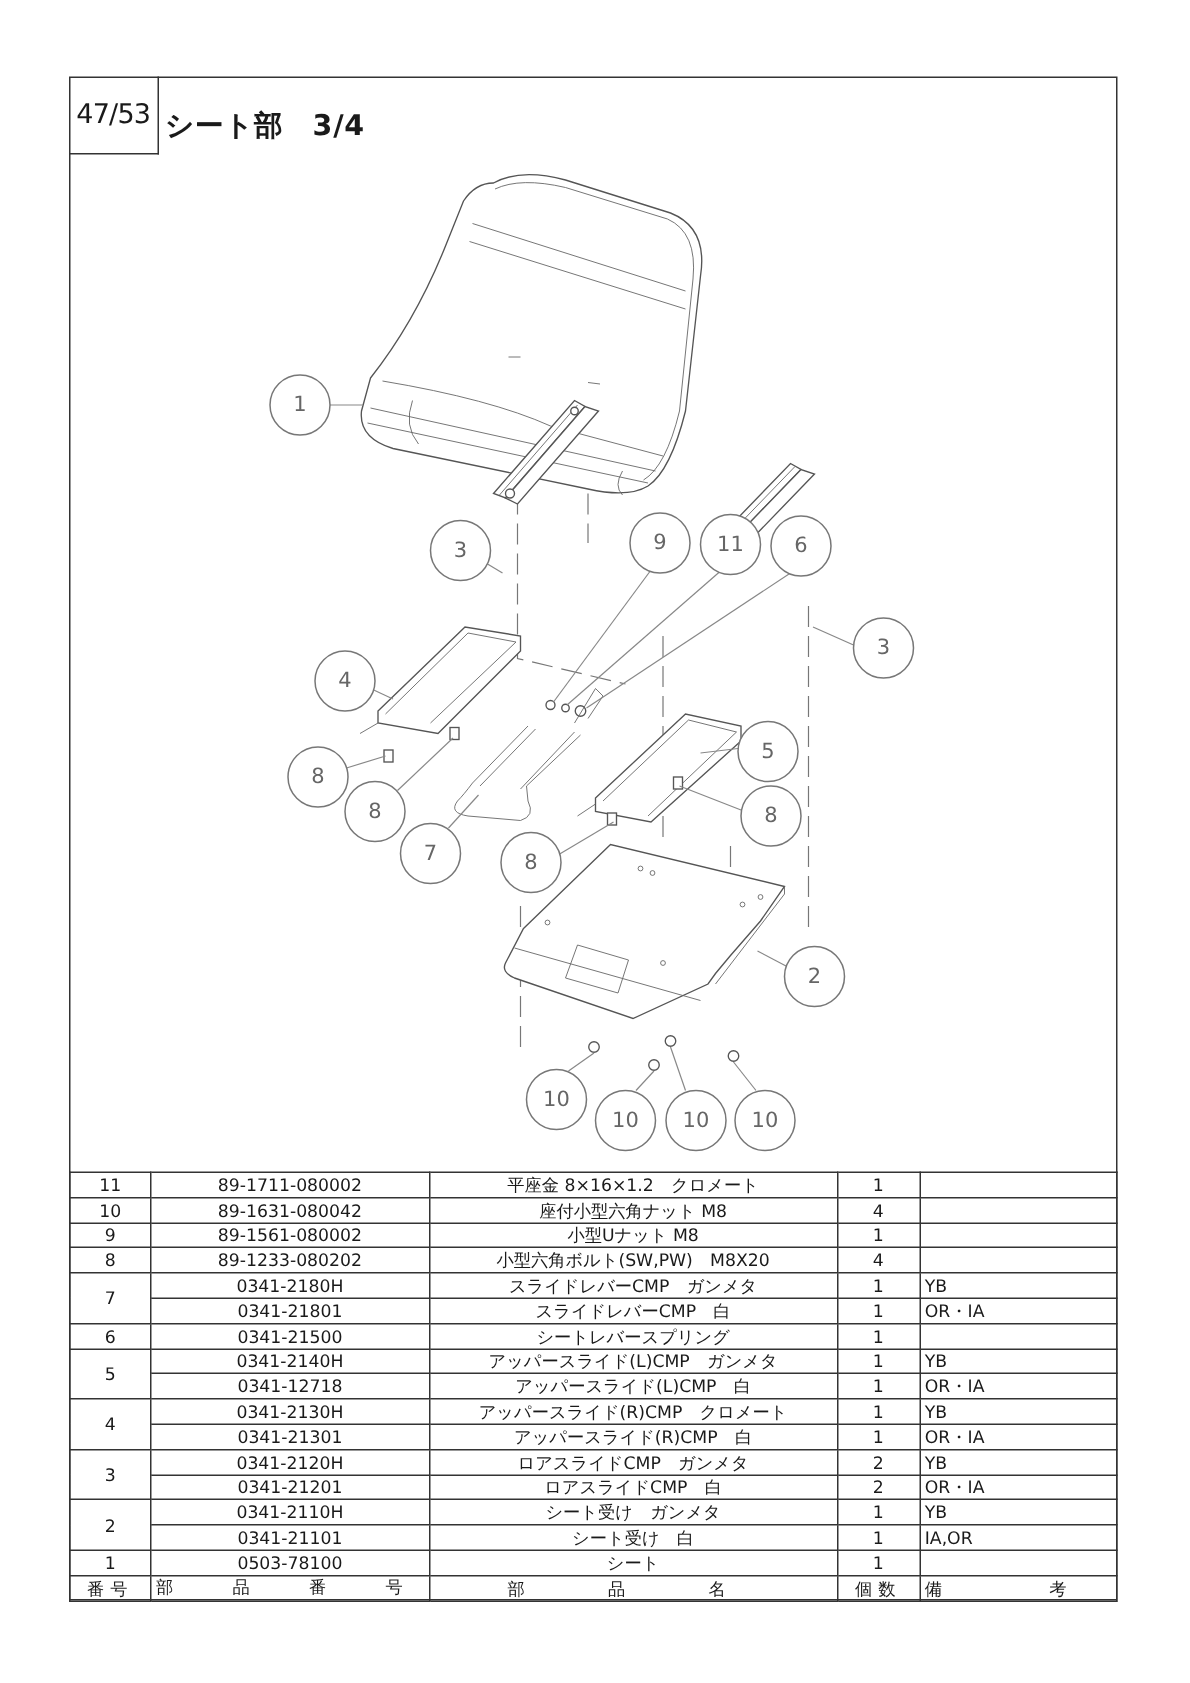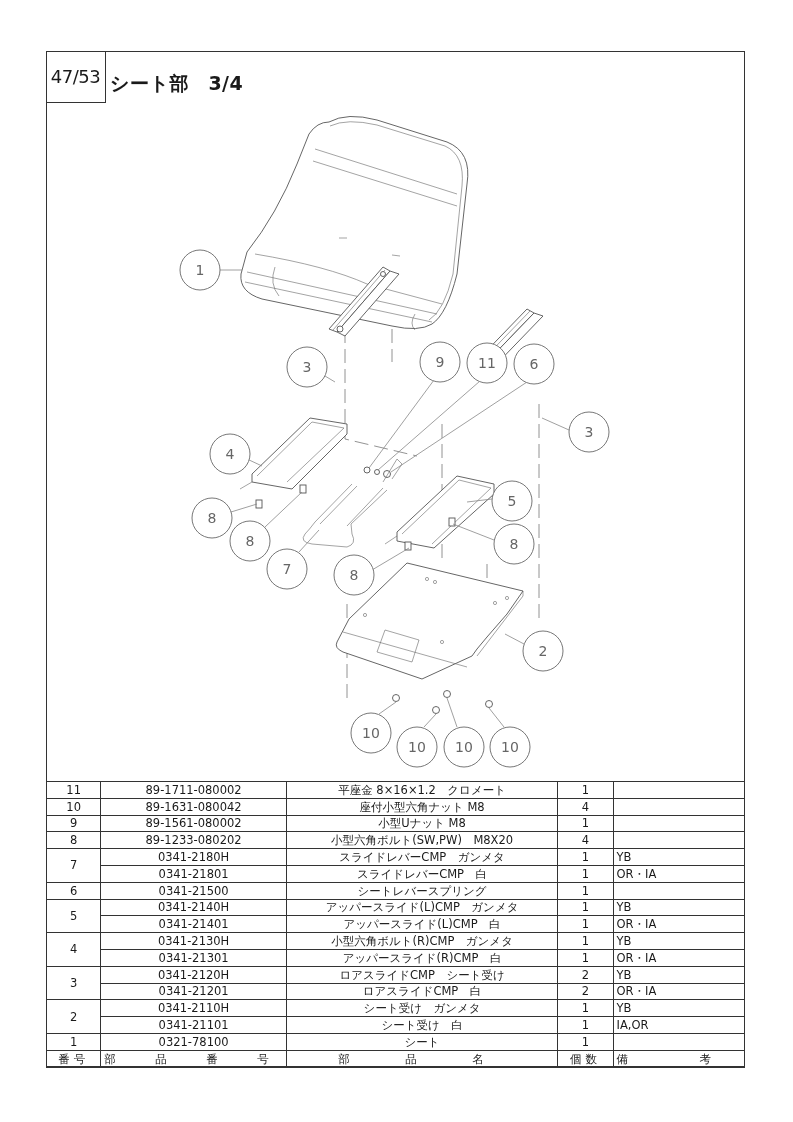--- a/index.html
+++ b/index.html
@@ -288,42 +288,42 @@
         <td class="c-rem"></td>
       </tr>
       <tr>
         <td class="c-no" rowspan="2">5</td>
         <td class="c-pn">0341-2140H</td>
         <td class="c-name">アッパースライド(L)CMP　ガンメタ</td>
         <td class="c-qty">1</td>
         <td class="c-rem">YB</td>
       </tr>
       <tr>
-        <td class="c-pn">0341-21401</td>
+        <td class="c-pn">0341-12718</td>
         <td class="c-name">アッパースライド(L)CMP　白</td>
         <td class="c-qty">1</td>
         <td class="c-rem">OR・IA</td>
       </tr>
       <tr>
         <td class="c-no" rowspan="2">4</td>
         <td class="c-pn">0341-2130H</td>
-        <td class="c-name">小型六角ボルト(R)CMP　ガンメタ</td>
+        <td class="c-name">アッパースライド(R)CMP　クロメート</td>
         <td class="c-qty">1</td>
         <td class="c-rem">YB</td>
       </tr>
       <tr>
         <td class="c-pn">0341-21301</td>
         <td class="c-name">アッパースライド(R)CMP　白</td>
         <td class="c-qty">1</td>
         <td class="c-rem">OR・IA</td>
       </tr>
       <tr>
         <td class="c-no" rowspan="2">3</td>
         <td class="c-pn">0341-2120H</td>
-        <td class="c-name">ロアスライドCMP　シート受け</td>
+        <td class="c-name">ロアスライドCMP　ガンメタ</td>
         <td class="c-qty">2</td>
         <td class="c-rem">YB</td>
       </tr>
       <tr>
         <td class="c-pn">0341-21201</td>
         <td class="c-name">ロアスライドCMP　白</td>
         <td class="c-qty">2</td>
         <td class="c-rem">OR・IA</td>
       </tr>
       <tr>
@@ -334,21 +334,21 @@
         <td class="c-rem">YB</td>
       </tr>
       <tr>
         <td class="c-pn">0341-21101</td>
         <td class="c-name">シート受け　白</td>
         <td class="c-qty">1</td>
         <td class="c-rem">IA,OR</td>
       </tr>
       <tr>
         <td class="c-no" rowspan="1">1</td>
-        <td class="c-pn">0321-78100</td>
+        <td class="c-pn">0503-78100</td>
         <td class="c-name">シート</td>
         <td class="c-qty">1</td>
         <td class="c-rem"></td>
       </tr>
     </tbody>
   <tfoot>
     <tr class="hdr">
       <td class="c-no">番号</td>
       <td class="c-pn">部　品　番　号</td>
       <td class="c-name">部　品　名</td>

